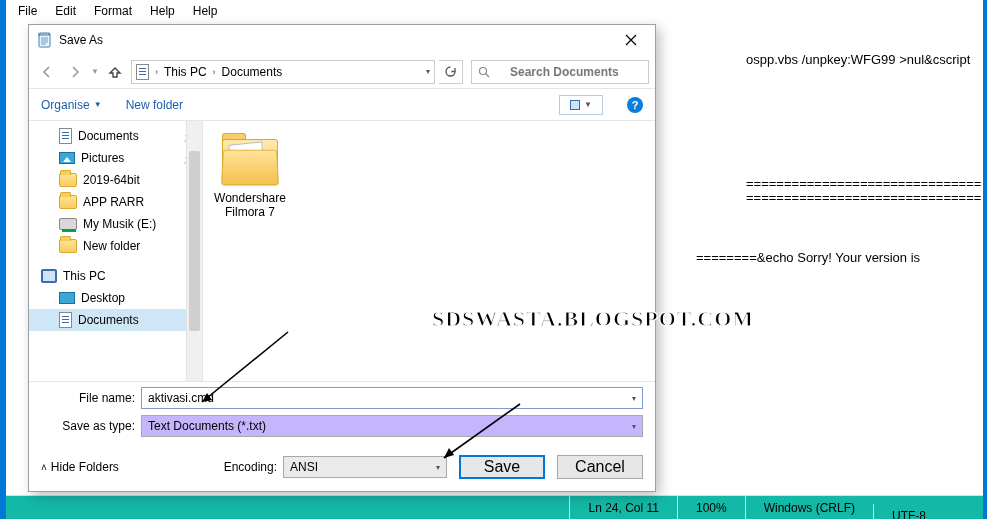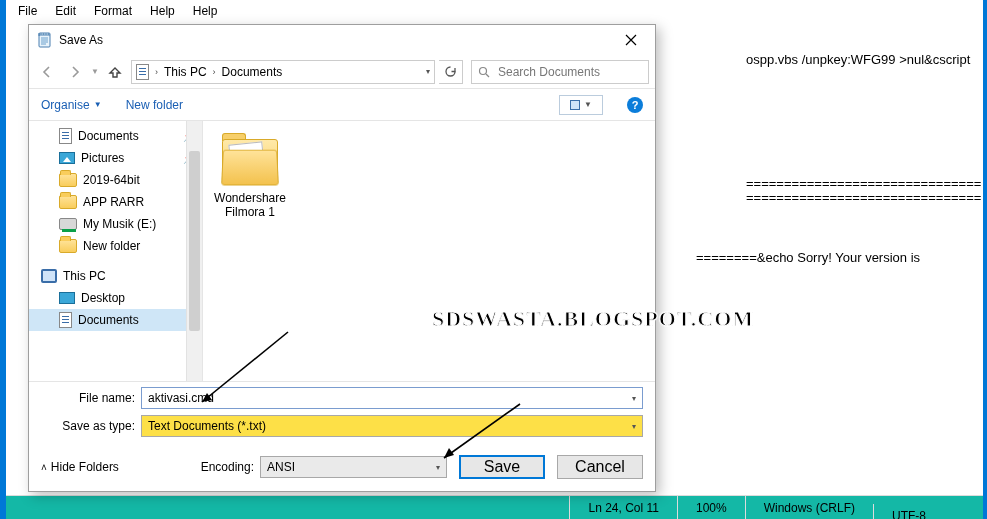--- a/index.html
+++ b/index.html
@@ -19,21 +19,21 @@
   .titlebar .title { font-size: 12px; color: #000; }
   .titlebar .sp { flex: 1; }
   .titlebar .close { width: 36px; height: 24px; display: flex; align-items: center; justify-content: center; font-size: 14px; }
   .navrow { height: 34px; display: flex; align-items: center; gap: 4px; padding: 0 6px; border-bottom: 1px solid #e5e5e5; }
   .nav-btn { width: 24px; height: 24px; display: flex; align-items: center; justify-content: center; color: #9a9a9a; }
   .nav-up { color: #444; }
   .addressbar { flex: 1; height: 24px; border: 1px solid #ccc; display: flex; align-items: center; padding: 0 4px; gap: 6px; font-size: 12px; }
   .addressbar .sep { color: #444; font-size: 9px; }
   .addressbar .drop { margin-left: auto; font-size: 8px; color: #555; }
   .refresh { width: 24px; height: 24px; border: 1px solid #ccc; border-left: none; display: flex; align-items: center; justify-content: center; color: #555; }
-  .searchbox { width: 178px; height: 24px; border: 1px solid #ccc; display: flex; align-items: center; padding: 0 6px; gap: 8px; color: #777; font-size: 12px; margin-left: 4px; }
+  .searchbox { width: 178px; height: 24px; border: 1px solid #ccc; display: flex; align-items: center; padding: 0 6px; gap: 20px; color: #777; font-size: 12px; margin-left: 4px; font-weight: bold; }
   .toolbar { height: 32px; display: flex; align-items: center; padding: 0 12px; gap: 24px; font-size: 12px; color: #1a5fb4; border-bottom: 1px solid #e5e5e5; }
   .toolbar .organise { color: #1a5fb4; display:flex; align-items:center; gap:4px;}
   .toolbar .organise .tri{font-size:8px;}
   .toolbar .sp { flex: 1; }
   .toolbar .view-dd { width:44px; height:20px; border:1px solid #bcd; display:flex; align-items:center; justify-content:center; gap:4px; }
   .toolbar .view-dd .sq{width:10px;height:10px;border:1px solid #3a6da8;background:#cfe3f8;}
   .toolbar .help { width: 16px; height: 16px; border-radius: 50%; background: #0b7dda; color: #fff; font-weight: bold; display:flex;align-items:center;justify-content:center;font-size:11px;}
 
   .body { flex: 1; display: flex; min-height: 0; }
   .tree { width: 174px; border-right: 1px solid #e5e5e5; overflow-y: auto; font-size: 12px; padding: 4px 0; }
@@ -60,27 +60,27 @@
   .bigfolder { width: 78px; text-align: center; font-size: 12px; color:#000;}
   .bigfolder .ico { width: 64px; height: 52px; margin: 0 auto 6px; position: relative; }
   .bigfolder .ico .back { position:absolute; left:4px; top:6px; width:56px; height:44px; background: linear-gradient(#ffe9a8,#f7cf6a); border:1px solid #d9aa2a; border-radius:3px; }
   .bigfolder .ico .tab { position:absolute; left:4px; top:0; width:24px; height:8px; background:#f7cf6a; border:1px solid #d9aa2a; border-bottom:none; border-radius:3px 3px 0 0;}
   .bigfolder .ico .paper{position:absolute;left:12px;top:10px;width:34px;height:34px;background:#fff;border:1px solid #bbb;transform:rotate(-6deg);}
   .bigfolder .ico .front{position:absolute;left:4px;top:16px;width:56px;height:36px;background:linear-gradient(#ffe39a,#f3c24e);border:1px solid #d9aa2a;border-radius:3px;transform:perspective(60px) rotateX(6deg);}
 
   .footer { border-top: 1px solid #e5e5e5; padding: 5px 12px 10px; display: grid; grid-template-columns: 100px 1fr; row-gap: 6px; align-items: center; font-size: 12px; }
   .footer label { text-align: right; padding-right: 6px; }
   .combo { height: 22px; border: 1px solid #7a9ccf; background: #fff; display: flex; align-items: center; padding: 0 18px 0 6px; position: relative; }
-  .combo.grey{background:#fde047;border-color:#a8a8a8;}
+  .combo.grey{background:#c4b5fd;border-color:#a8a8a8;}
   .combo .tri{position:absolute;right:6px;font-size:8px;color:#555;}
   .footer2 { display:flex; align-items:center; gap:12px; padding: 8px 12px 12px; }
   .footer2 .hide{display:flex;align-items:center;gap:4px;font-size:12px;}
   .footer2 .sp{flex:1;}
   .footer2 .enc-row{display:flex;align-items:center;gap:6px;}
-  .enc-select{width:187px;height:22px;border:1px solid #a8a8a8;background:#eaeaea;display:flex;align-items:center;padding:0 18px 0 6px;position:relative;font-size:12px;}
+  .enc-select{width:164px;height:22px;border:1px solid #a8a8a8;background:#eaeaea;display:flex;align-items:center;padding:0 18px 0 6px;position:relative;font-size:12px;}
   .enc-select .tri{position:absolute;right:6px;font-size:8px;color:#555;}
   .btn{width:86px;height:24px;border:1px solid #a8a8a8;background:#e7e7e7;font-size:16px;display:flex;align-items:center;justify-content:center;}
   .btn.primary{border:2px solid #0078d7;background:#e7e7e7;}
 
   .watermark { position: absolute; left: 432px; top: 306px; font-family: "Times New Roman", serif; font-size: 22px; letter-spacing: 1px; font-weight: 700; color: #000; 
     -webkit-text-stroke: 1px #fff; text-shadow: 0 0 2px #fff, 0 0 2px #fff; font-variant: small-caps;}
   .arrow { position:absolute; pointer-events:none; }
   svg.notepad-ico .page{fill:#e8f3fb;stroke:#4a7fb0;}
 </style>
 </head>
@@ -232,21 +232,21 @@
         </div>
     </div>
     <div class="files">
       <div class="bigfolder">
         <div class="ico">
           <div class="tab"></div>
             <div class="back"></div>
             <div class="paper"></div>
             <div class="front"></div>
         </div>
-        <div>Wondershare Filmora 1</div>
+        <div>Wondershare Filmora 7</div>
       </div>
     </div>
   </div>
 
   <div class="footer">
     <label>File name:</label>
     <div class="combo">
         <span>aktivasi.cmd</span>
         <span class="tri">▾</span>
       </div>

